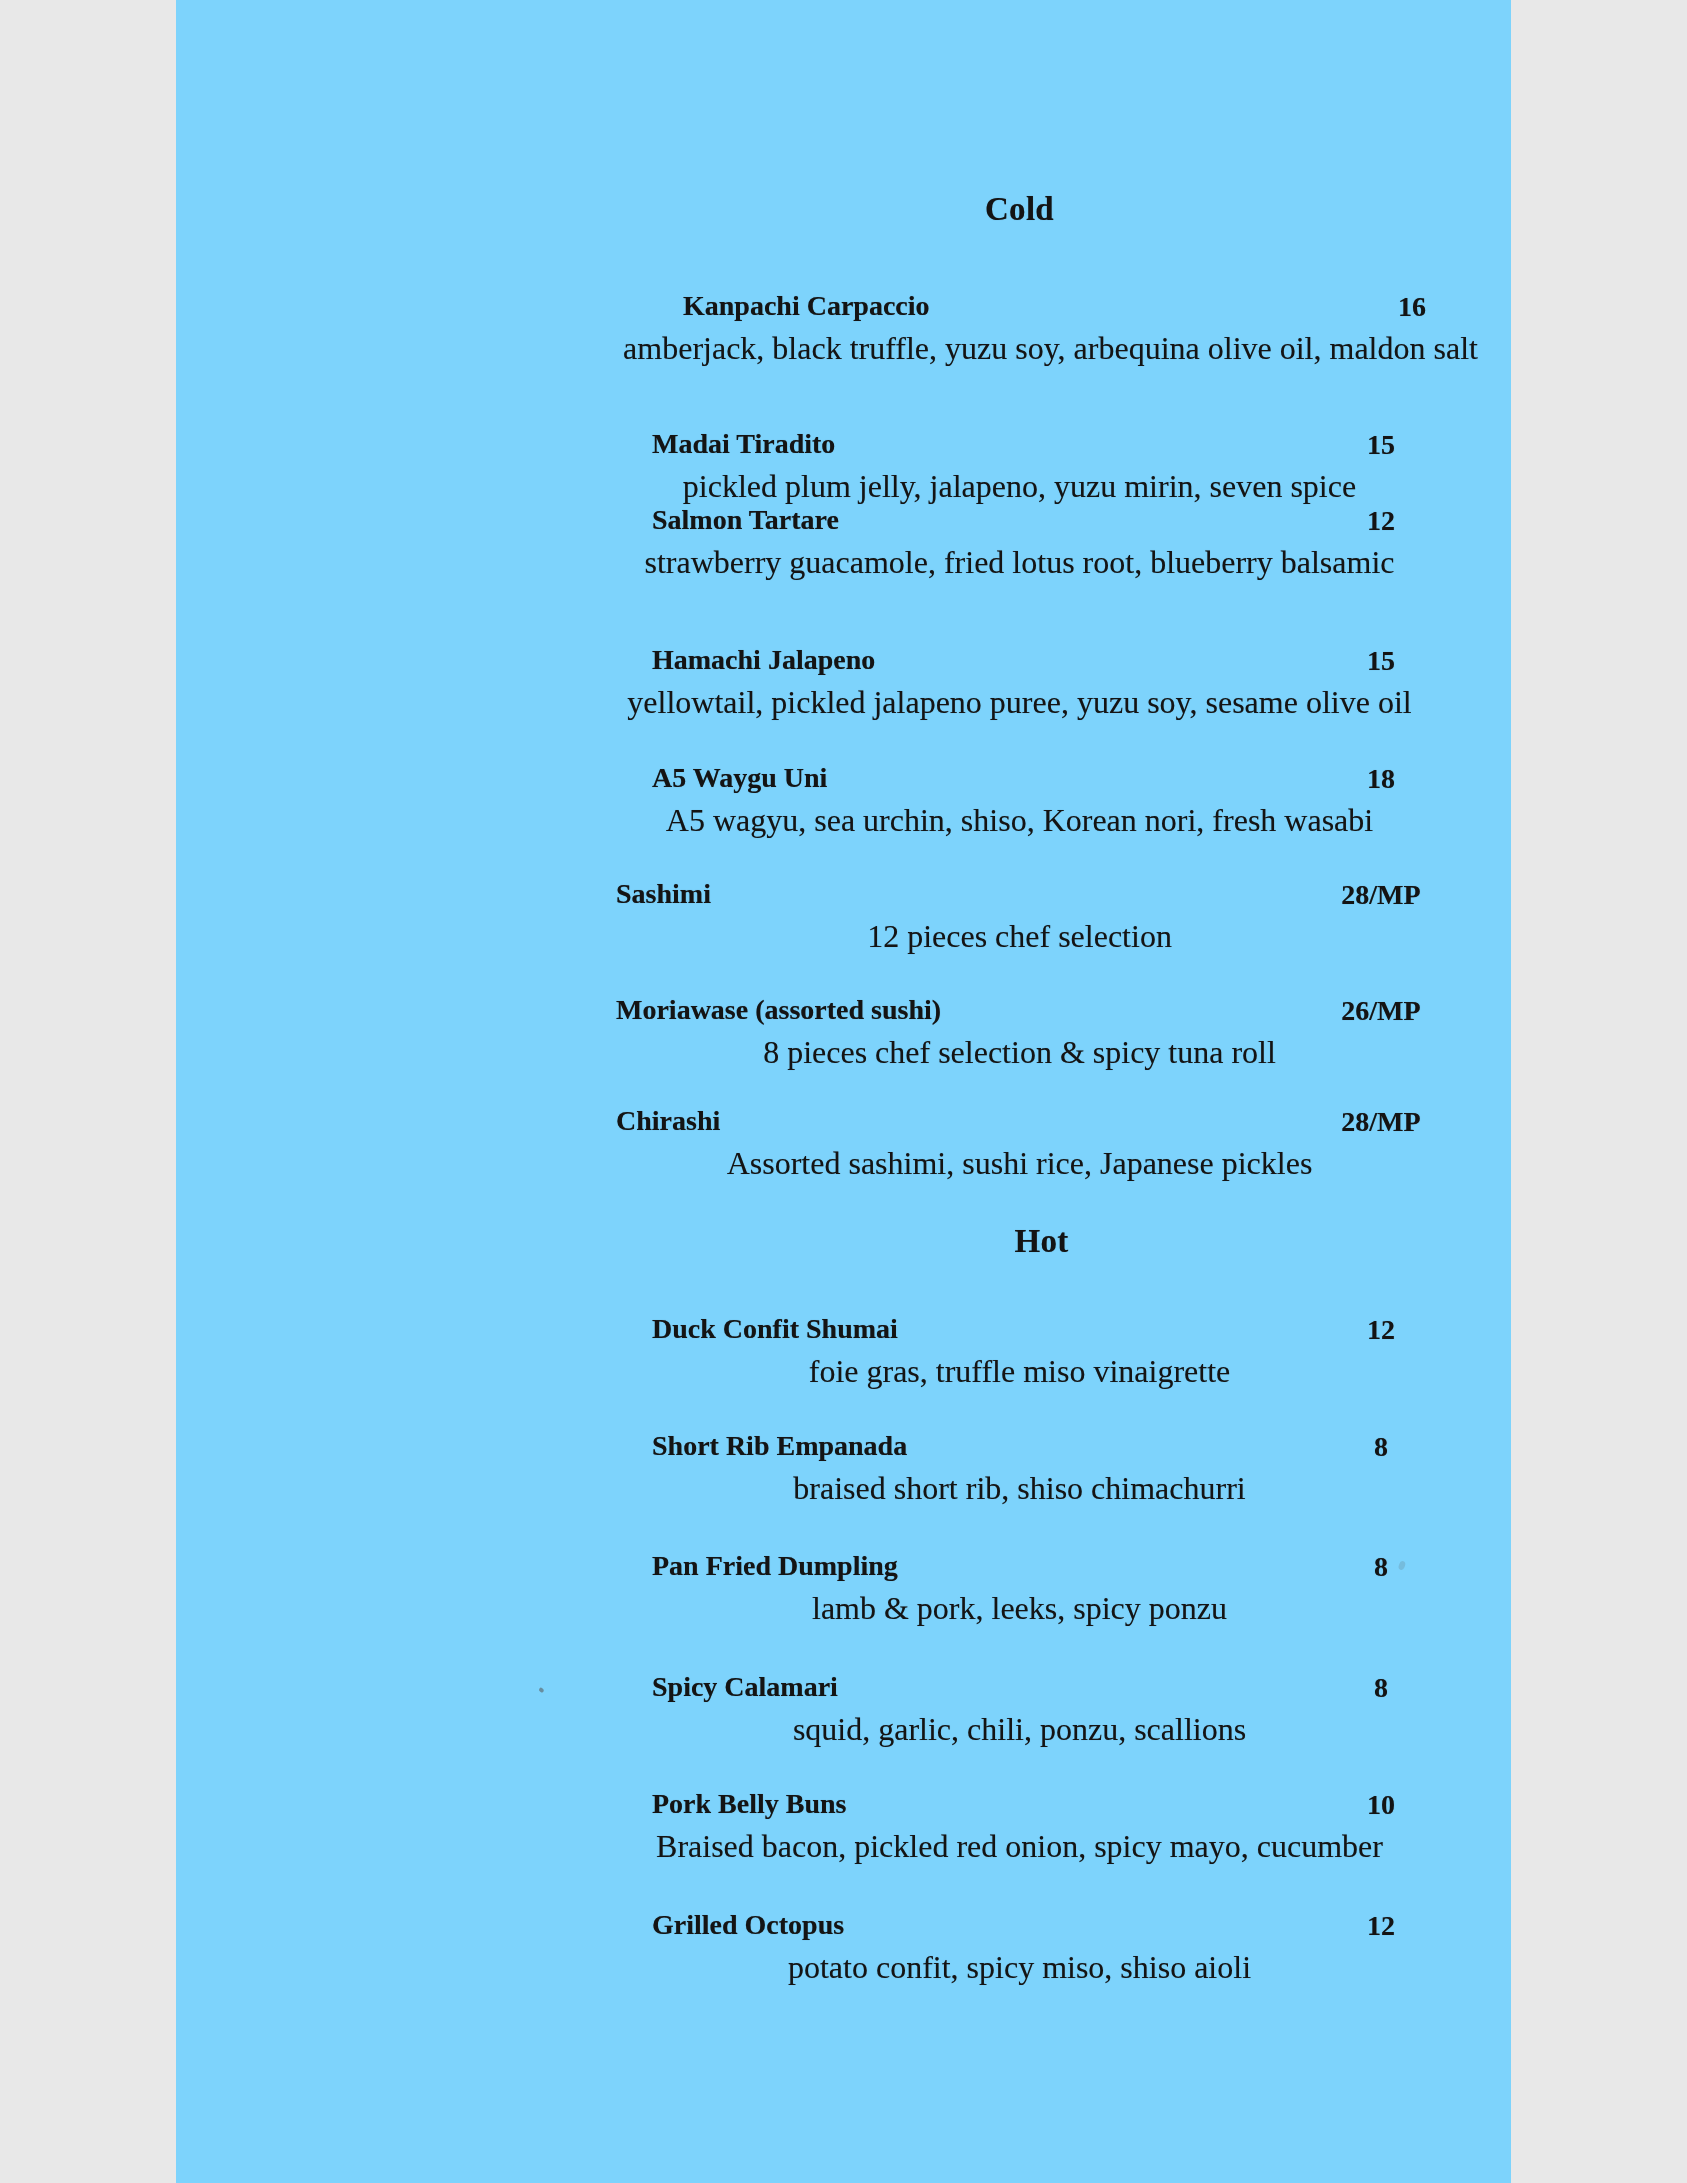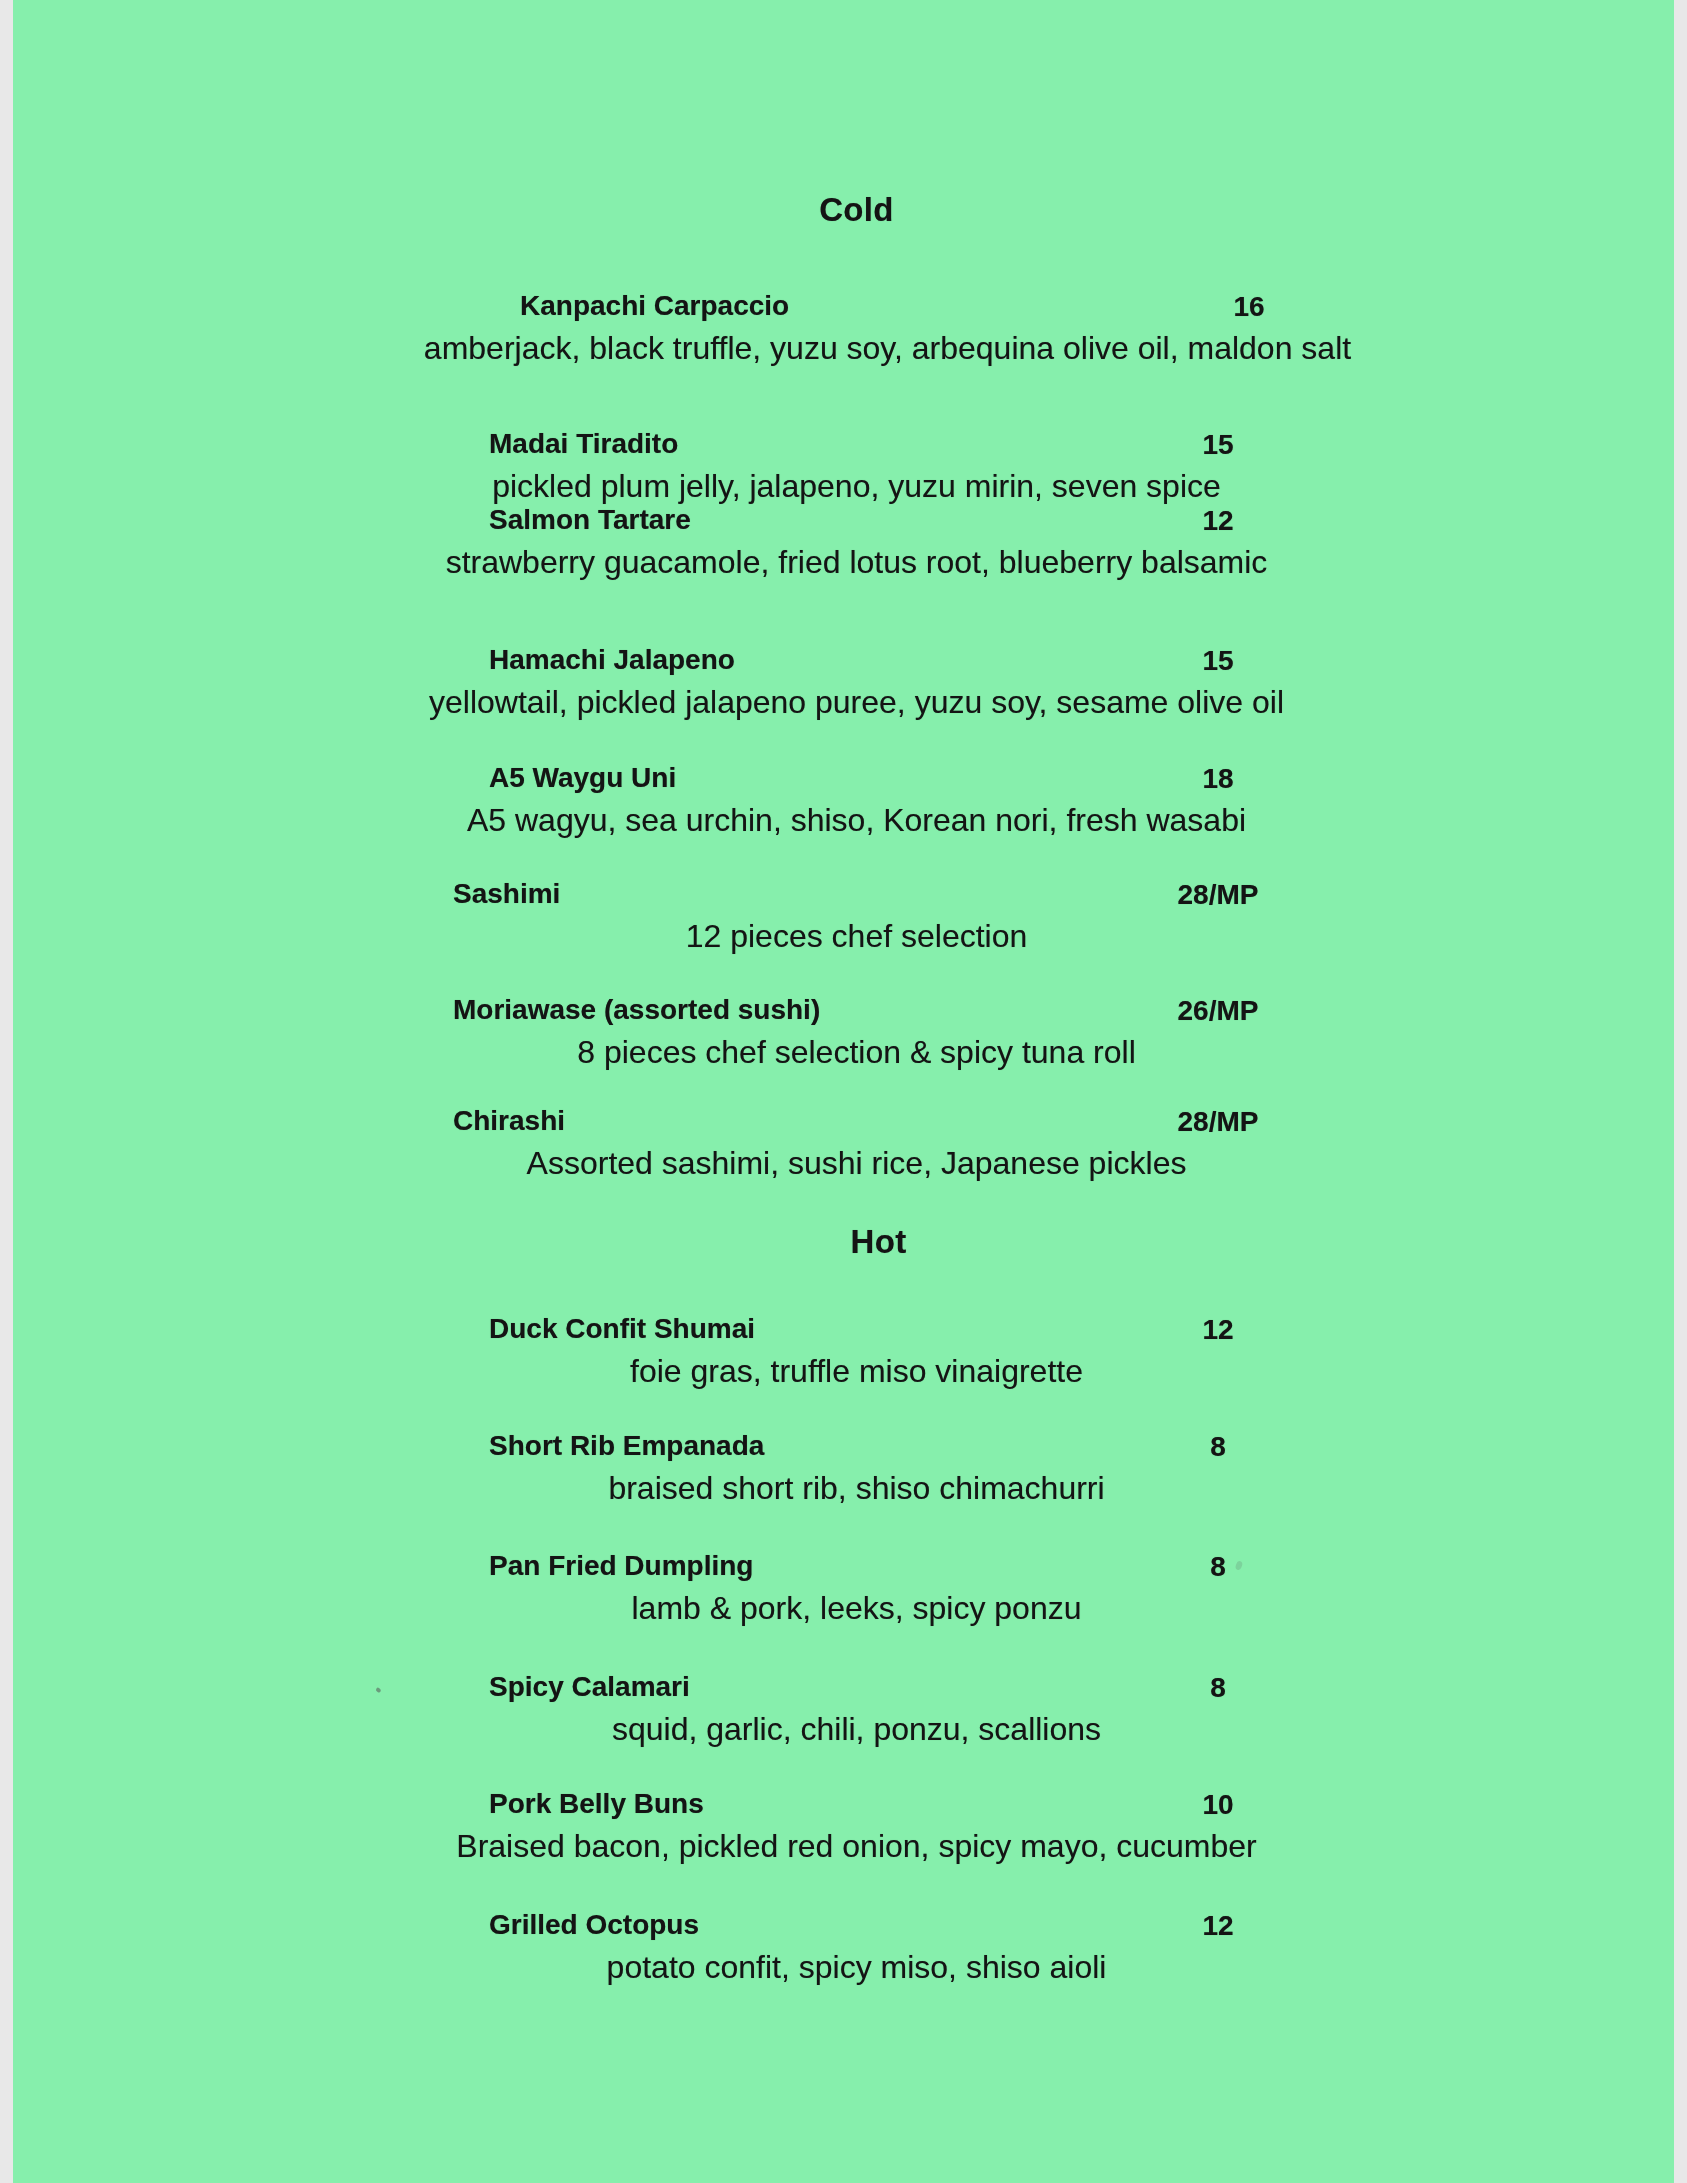--- a/index.html
+++ b/index.html
@@ -2,26 +2,26 @@
 <html style="font-size:10.6px"><head>
 <meta charset="utf-8">
 <style>
   html, body {
     margin: 0;
     padding: 0;
     background: #e8e8e8;
   }
   .page {
     position: relative;
-    width: 1661px;
+    width: 1335px;
     height: 2183px;
     margin: 0 auto;
-    background: #86efac;
+    background: #7dd3fc;
     overflow: hidden;
-    font-family: Liberation Sans, sans-serif;
+    font-family: Liberation Serif, serif;
     color: #141414;
   }
   .section-heading {
     position: absolute;
     left: 0;
     width: 1687px;
     text-align: center;
     font-size: 33px;
     font-weight: bold;
     line-height: 1;

